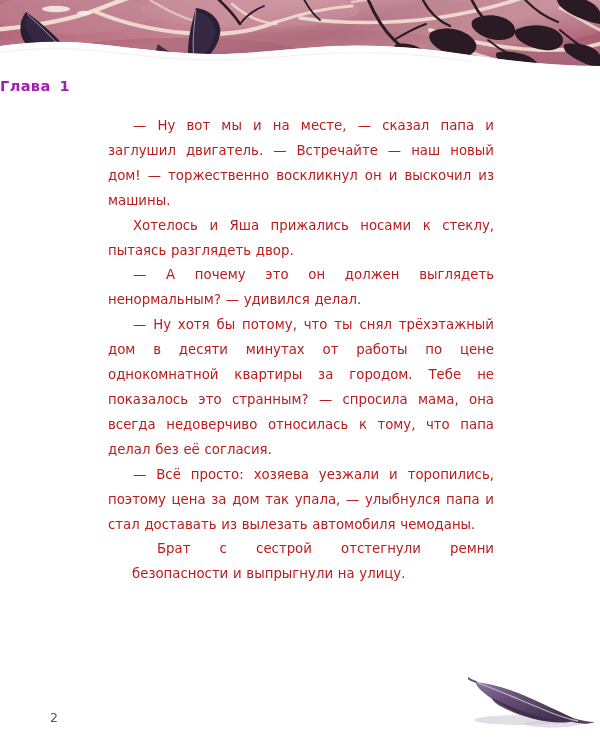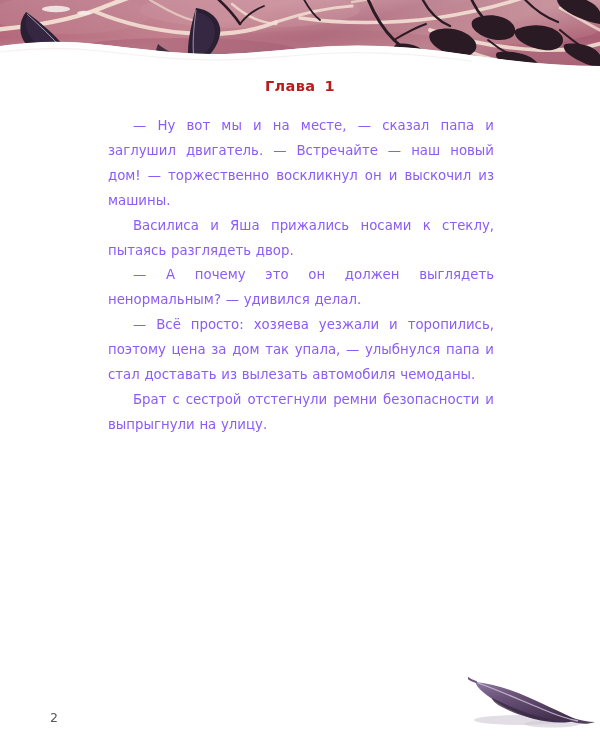--- a/index.html
+++ b/index.html
@@ -25,49 +25,48 @@
     overflow: hidden;
   }
   #header-illustration svg { display: block; }
 
   
   #chapter-title {
     position: absolute;
     left: 0;
     top: 78px;
     width: 600px;
-    text-align: center;
     font-family: "DejaVu Sans", sans-serif;
     font-weight: bold;
     font-size: 14.5px;
     letter-spacing: 0.4px;
-    color: #b91c1c;
+    color: #a21caf;
   }
   #chapter-title .num { margin-left: 9px; }
 
   
   #body-text {
     position: absolute;
     left: 108px;
     top: 114px;
     width: 386px;
     font-family: "DejaVu Sans", sans-serif;
     font-size: 13.3px;
     line-height: 24.9px;
-    color: #8b5cf6;
+    color: #b91c1c;
     text-align: justify;
     text-justify: inter-word;
     word-spacing: 0.5px;
   }
   #body-text p {
     margin: 0;
     text-indent: 25px;
     hyphens: manual;
   }
-  #body-text p:last-child { text-align: justify; }
+  #body-text p:last-child { text-align: justify; margin-left: 24px; }
 
   
   #page-number {
     position: absolute;
     left: 50px;
     top: 710px;
     font-family: "DejaVu Sans", sans-serif;
     font-size: 12.5px;
     color: #58585a;
   }
@@ -193,22 +192,23 @@
       </g>
     </svg>
   </div>
 
   <div id="chapter-title">
     <span>Глава</span><span class="num">1</span>
   </div>
 
   <div id="body-text">
     <p>— Ну вот мы и на месте, — сказал папа и заглушил двигатель. — Встречайте — наш новый дом! — торжественно воскликнул он и выскочил из машины.</p>
-    <p>Василиса и Яша прижались носами к стеклу, пытаясь разглядеть двор.</p>
+    <p>Хотелось и Яша прижались носами к стеклу, пытаясь разглядеть двор.</p>
     <p>— А почему это он должен выглядеть ненормальным? — удивился делал.</p>
+    <p>— Ну хотя бы потому, что ты снял трёхэтажный дом в десяти минутах от работы по цене однокомнатной квартиры за городом. Тебе не показалось это странным? — спросила мама, она всегда недоверчиво относилась к тому, что папа делал без её согласия.</p>
     <p>— Всё просто: хозяева уезжали и торопились, поэтому цена за дом так упала, — улыбнулся папа и стал доставать из вылезать автомобиля чемоданы.</p>
     <p>Брат с сестрой отстегнули ремни безопасности и выпрыгнули на улицу.</p>
   </div>
 
   <div id="page-number">2</div>
 
   <div id="bottom-leaf">
     <svg width="128" height="58" viewBox="0 0 128 58" xmlns="http://www.w3.org/2000/svg">
       <defs>
         <linearGradient id="leafGrad" x1="0" y1="0" x2="0.6" y2="1">

